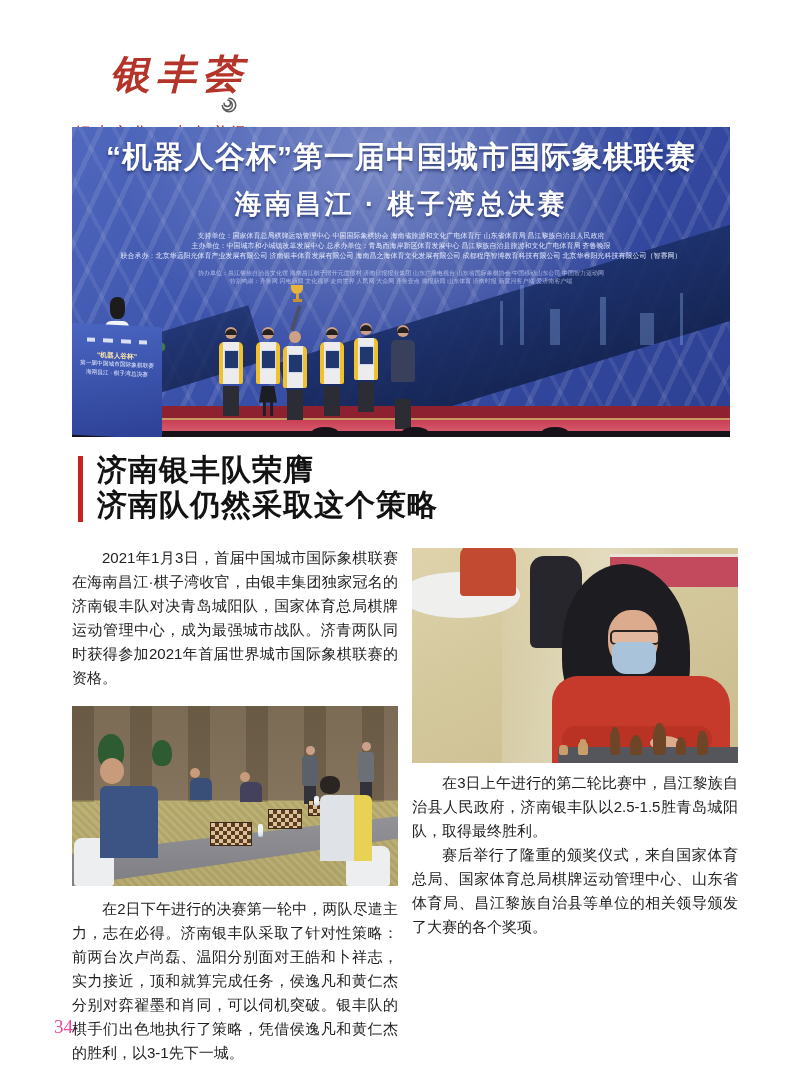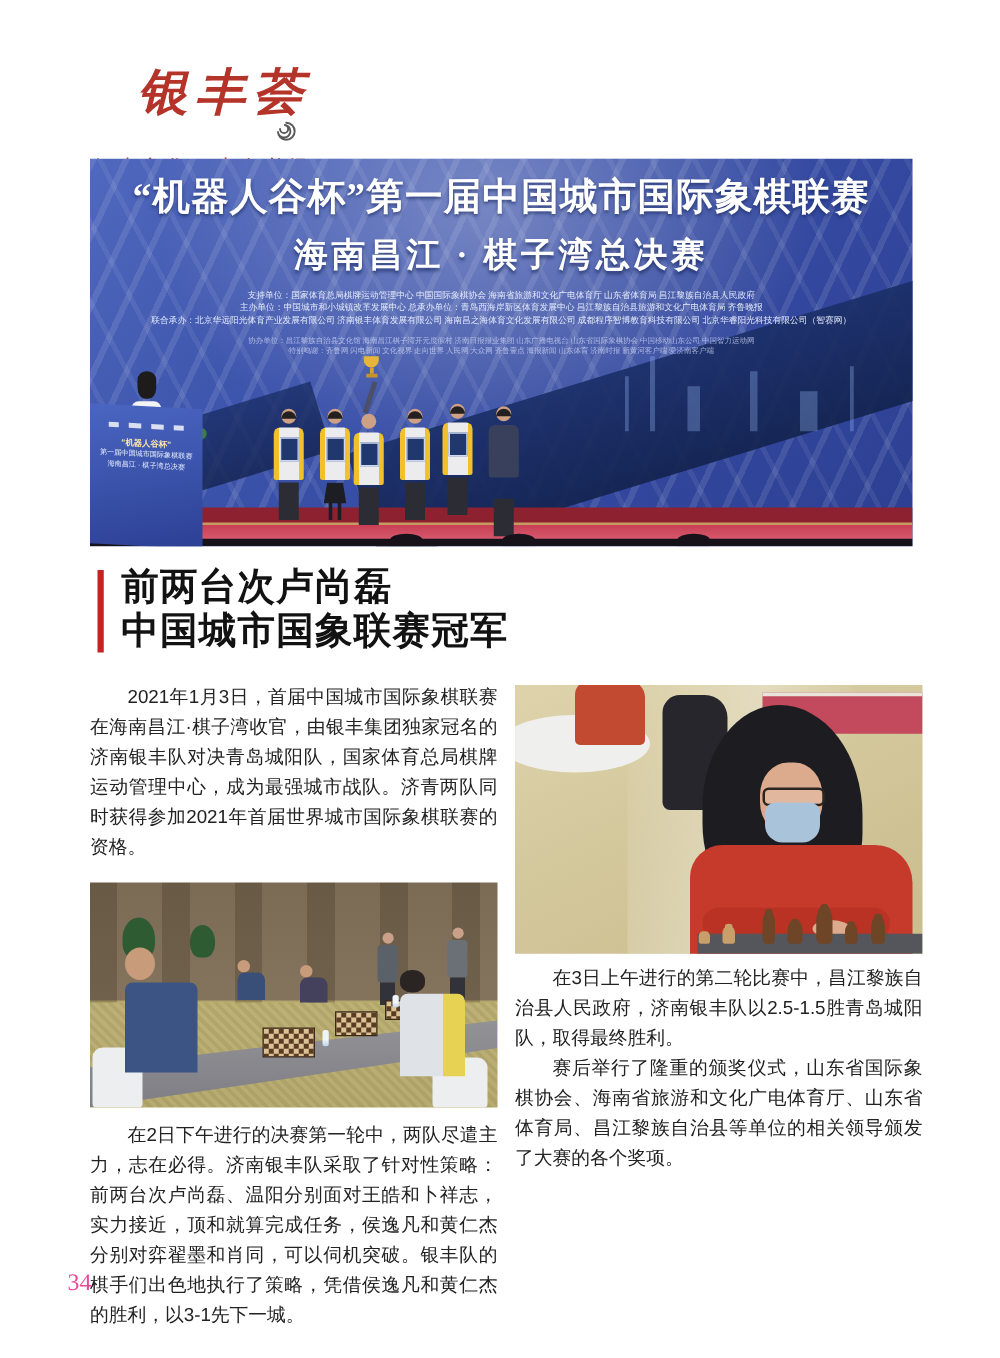--- a/index.html
+++ b/index.html
@@ -26,21 +26,21 @@
   .dark-band2{position:absolute;width:240px;height:58px;left:-50px;top:212px;
         background:linear-gradient(#1b2f69,#13234f);transform:rotate(-17deg);opacity:.8;}
   .skyline{position:absolute;right:30px;top:148px;width:210px;height:70px;opacity:.30;
         background:
           linear-gradient(#9fc3ff,#9fc3ff) 10px 26px/3px 44px no-repeat,
           linear-gradient(#9fc3ff,#9fc3ff) 30px 10px/4px 60px no-repeat,
           linear-gradient(#9fc3ff,#9fc3ff) 60px 34px/10px 36px no-repeat,
           linear-gradient(#9fc3ff,#9fc3ff) 110px 22px/6px 48px no-repeat,
           linear-gradient(#9fc3ff,#9fc3ff) 150px 38px/14px 32px no-repeat,
           linear-gradient(#9fc3ff,#9fc3ff) 190px 18px/3px 52px no-repeat;}
-  .banner-text{position:absolute;left:0;top:10px;width:100%;text-align:center;color:#fff;z-index:4;font-family:Liberation Serif, serif;}
+  .banner-text{position:absolute;left:0;top:10px;width:100%;text-align:center;color:#fff;z-index:4;}
   .bt1{font-size:30px;font-weight:800;letter-spacing:1px;text-shadow:0 2px 3px rgba(20,35,90,.7);}
   .bt2{font-size:27px;font-weight:800;letter-spacing:3px;margin-top:8px;text-shadow:0 2px 3px rgba(20,35,90,.7);}
   .bt3{font-size:24px;font-weight:700;letter-spacing:12px;margin-top:8px;color:#f2c3d5;
         text-shadow:0 0 3px rgba(255,255,255,.6),0 2px 2px rgba(90,30,60,.5);}
   .sponsor{margin-top:9px;font-size:7px;line-height:10px;color:#eaf0ff;opacity:.95;}
   .sponsor-dim{margin-top:8px;font-size:6px;line-height:8px;color:#dfe6ff;opacity:.65;filter:blur(.3px);}
 
   
   .stage-carpet{position:absolute;left:0;bottom:17px;width:100%;height:14px;background:linear-gradient(#93243а,#8e2130);background:#8e2130;z-index:2;}
   .stage-face{position:absolute;left:0;bottom:5px;width:100%;height:12px;z-index:3;
@@ -255,22 +255,22 @@
       <div class="logos"></div>
       <div class="sb-line big">“机器人谷杯”</div>
       <div class="sb-line">第一届中国城市国际象棋联赛</div>
       <div class="sb-line">海南昌江 · 棋子湾总决赛</div>
     </div>
   </div>
 
   <div class="headline-wrap">
     <div class="red-bar"></div>
     <div class="headline">
-      <div>前两台次卢尚磊</div>
-      <div>中国城市国象联赛冠军</div>
+      <div>济南银丰队荣膺</div>
+      <div>济南队仍然采取这个策略</div>
     </div>
   </div>
 
   <div class="col col-left">
     <p>2021年1月3日，首届中国城市国际象棋联赛在海南昌江·棋子湾收官，由银丰集团独家冠名的济南银丰队对决青岛城阳队，国家体育总局棋牌运动管理中心，成为最强城市战队。济青两队同时获得参加2021年首届世界城市国际象棋联赛的资格。</p>
 
     <div class="photo hall">
       <div class="panels"></div>
       <div class="carpet-tx"></div>
       <div class="plant" style="left:26px;top:28px"></div>
@@ -346,18 +346,18 @@
       <div class="pc" style="right:30px;width:11px;height:22px">
           <div class="knob"></div>
         </div>
       <div class="pc light" style="right:150px;width:10px;height:14px">
           <div class="knob"></div>
         </div>
       <div class="pc light" style="right:170px;width:9px;height:10px"></div>
     </div>
 
     <p>在3日上午进行的第二轮比赛中，昌江黎族自治县人民政府，济南银丰队以2.5-1.5胜青岛城阳队，取得最终胜利。</p>
-    <p>赛后举行了隆重的颁奖仪式，山东省国际象棋协会、海南省旅游和文化广电体育厅、山东省体育局、昌江黎族自治县等单位的相关领导颁发了大赛的各个奖项。</p>
+    <p>赛后举行了隆重的颁奖仪式，来自国家体育总局、国家体育总局棋牌运动管理中心、山东省体育局、昌江黎族自治县等单位的相关领导颁发了大赛的各个奖项。</p>
   </div>
 
   <div class="page-num">34</div>
 
 </div>
 
 </body></html>

